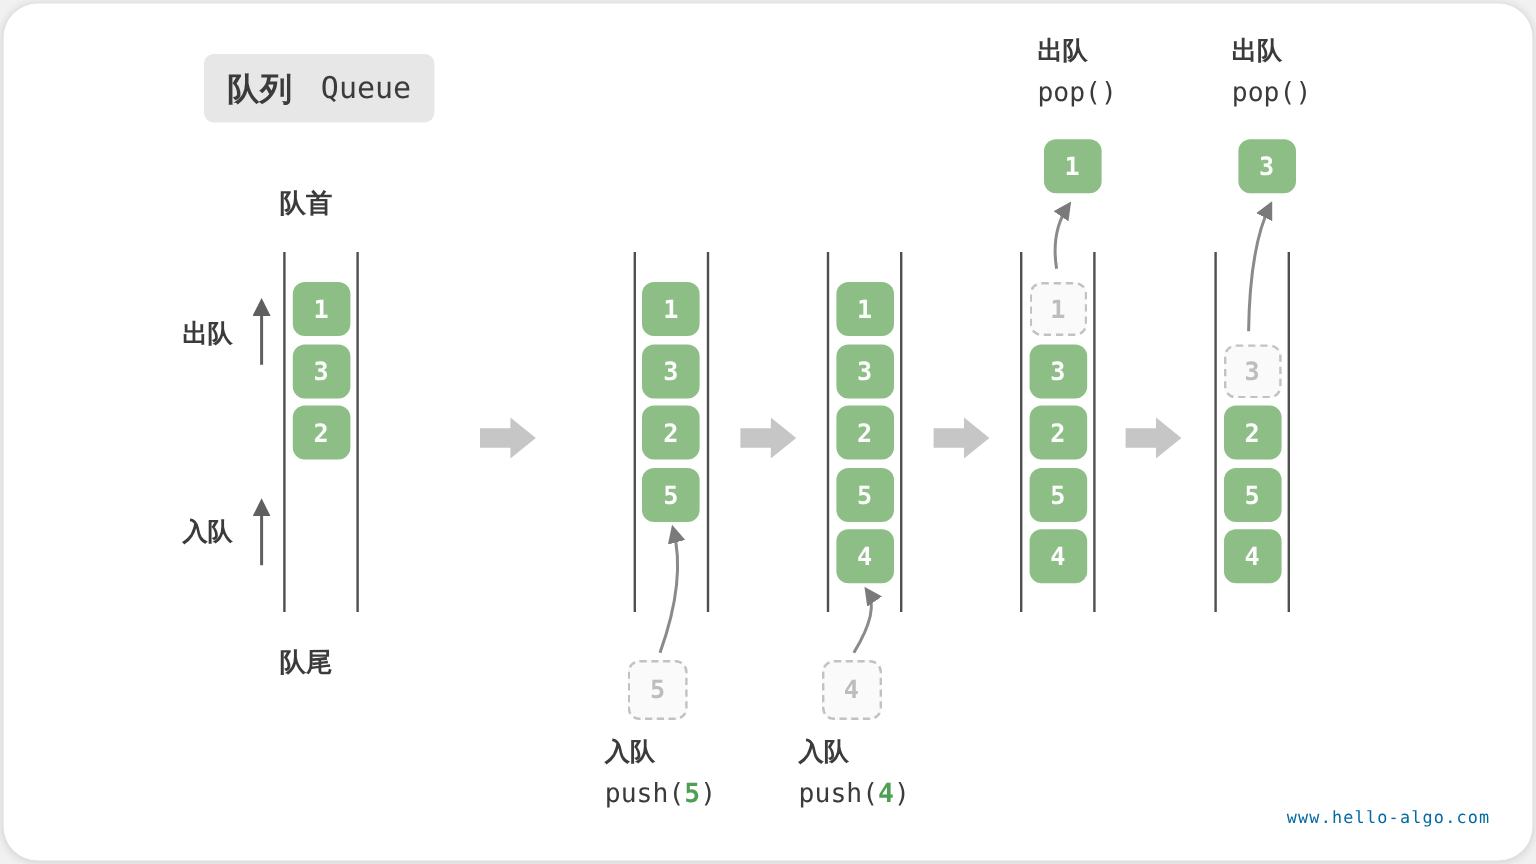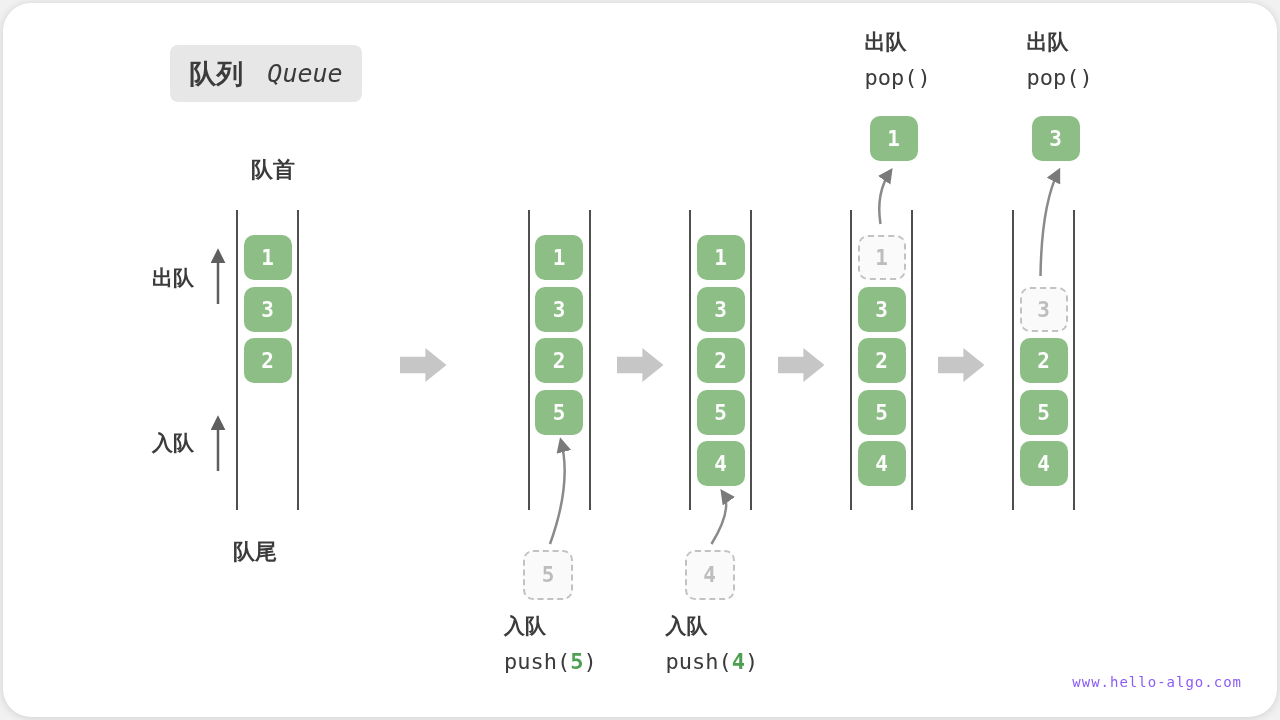--- a/index.html
+++ b/index.html
@@ -15,21 +15,21 @@
     position:absolute;left:3px;top:3px;right:3px;bottom:3px;
     background:#ffffff;border-radius:28px;
     box-shadow:0 1px 8px rgba(0,0,0,0.14);
   }
   .title-box{
     position:absolute;left:170px;top:45px;width:192px;height:57px;
     background:#e7e7e7;border-radius:8px;
     display:flex;align-items:center;justify-content:center;gap:24px;
   }
   .title-zh{font-size:27px;font-weight:bold;color:#3b3b3b;}
-  .title-en{font-size:25px;color:#3b3b3b;font-family:"DejaVu Sans Mono",monospace;font-style:italic;}
+  .title-en{font-size:25px;color:#3b3b3b;font-family:"DejaVu Sans Mono",monospace;}
   .cjk-label{
     position:absolute;font-size:22px;font-weight:bold;color:#3b3b3b;
     white-space:nowrap;
   }
   .channel-line{position:absolute;width:2px;background:#4f4f4f;}
   .qbox{
     position:absolute;width:48px;height:45px;border-radius:10px;
     background:#8CBE85;
     display:flex;align-items:center;justify-content:center;
     color:#fdfdfd;font-size:21px;font-weight:bold;
@@ -46,36 +46,36 @@
   }
   .op-label{position:absolute;white-space:nowrap;}
   .op-label .zh{font-size:21px;font-weight:bold;color:#3b3b3b;margin-bottom:9px;}
   .op-label .code{
     font-size:22px;color:#3b3b3b;font-family:"DejaVu Sans Mono",monospace;
   }
   .op-label .code .arg{color:#4E9F52;font-weight:bold;}
   #arrow-layer{position:absolute;left:0;top:0;pointer-events:none;}
   .watermark{
     position:absolute;right:38px;top:674px;
-    font-size:14px;color:#8b5cf6;
+    font-size:14px;color:#0369a1;
     font-family:"DejaVu Sans Mono",monospace;letter-spacing:1px;
   }
 </style>
 </head>
 <body>
 
 <div id="canvas">
   <div class="card"></div>
 
   <div class="title-box">
     <span class="title-zh">队列</span>
     <span class="title-en">Queue</span>
   </div>
 
-  <div class="cjk-label" style="left:251px;top:155px;">队首</div>
+  <div class="cjk-label" style="left:233px;top:155px;">队首</div>
   <div class="cjk-label" style="left:233px;top:537px;text-align:center;">队尾</div>
   <div class="cjk-label" style="left:152px;top:264px;font-size:21px;">出队</div>
   <div class="cjk-label" style="left:152px;top:429px;font-size:21px;">入队</div>
 
   <div id="columns">
       <div class="block-arrow" style="left: 399.5px; top: 348px;"></div>
       <div class="block-arrow" style="left: 616.5px; top: 348px;"></div>
       <div class="block-arrow" style="left: 777.5px; top: 348px;"></div>
       <div class="block-arrow" style="left: 937.5px; top: 348px;"></div>
       <div>

